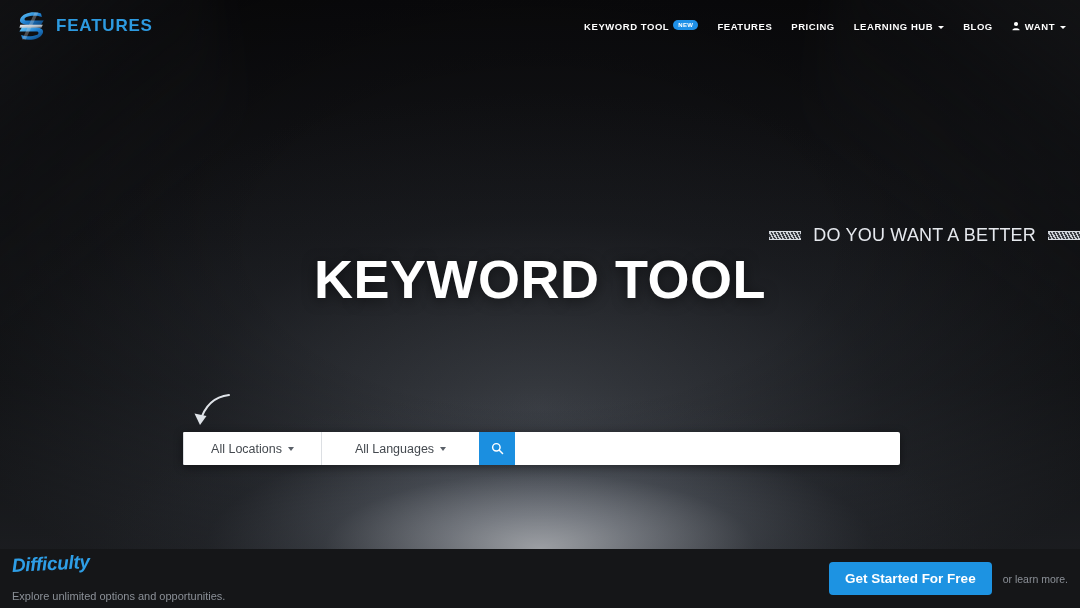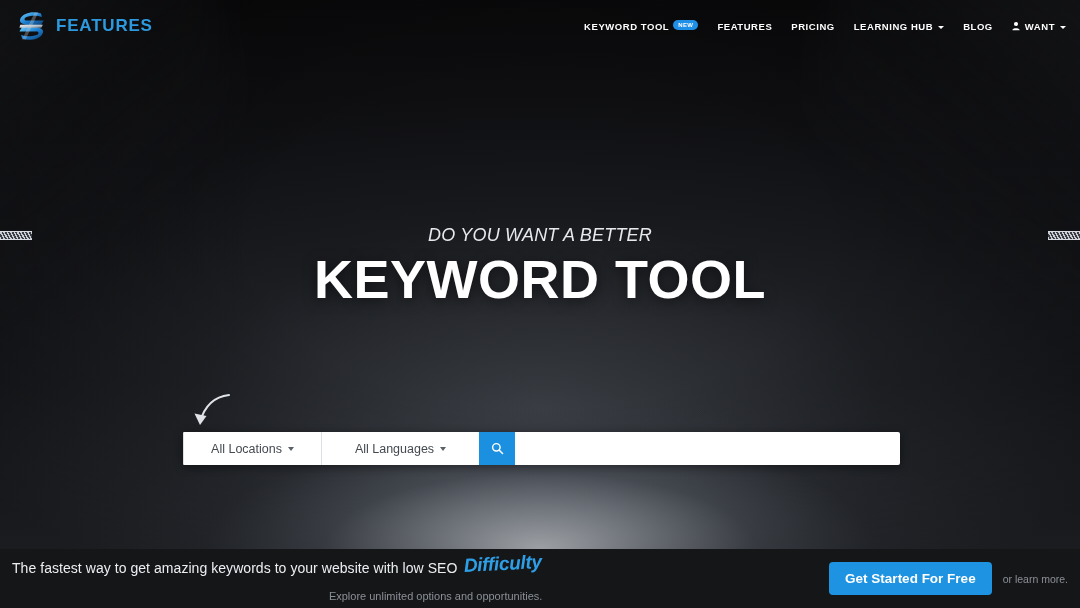--- a/index.html
+++ b/index.html
@@ -130,23 +130,22 @@
   .hero-copy {
     position: absolute;
     left: 0; top: 225px;
     width: 1080px;
     text-align: center;
     z-index: 20;
   }
   .eyebrow-row {
     display: flex;
     align-items: center;
-    justify-content: space-between;
-    gap: 0;
-    font-style: italic;
+    justify-content: flex-end;
+    gap: 12px;
   }
   .hatch {
     width: 32px; height: 9px;
     background-image: repeating-linear-gradient(
       62deg,
       #c8ccd2 0px, #c8ccd2 1.4px,
       #3a3d43 1.4px, #3a3d43 3.0px);
     border-top: 1.4px solid #d9dde3;
     border-bottom: 1.4px solid #d9dde3;
   }
@@ -416,21 +415,20 @@
           <circle cx="6.6" cy="6.6" r="4.6" stroke="#ffffff" stroke-width="1.8" fill="none"></circle>
           <line x1="10.2" y1="10.2" x2="14.2" y2="14.2" stroke="#ffffff" stroke-width="1.9" stroke-linecap="round"></line>
         </svg>
       </button>
     </div>
   </div>
 
   <div class="bottombar">
     <div class="bb-left">
       <div class="bb-line1">
-        <span class="bb-main">The fastest way to get amazing keywords to your website with low SEO</span>
         <span class="bb-accent">Difficulty</span>
       </div>
       <div class="bb-sub">Explore unlimited options and opportunities.</div>
     </div>
 
     <div class="bb-right">
       <button class="cta-btn">Get Started For Free</button>
       <span class="learn-more">or learn more.</span>
     </div>
   </div>

